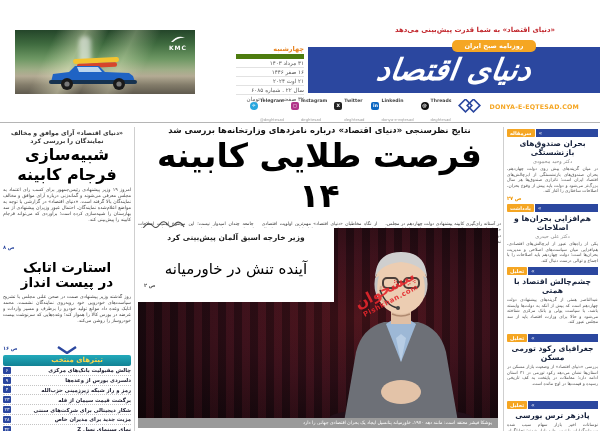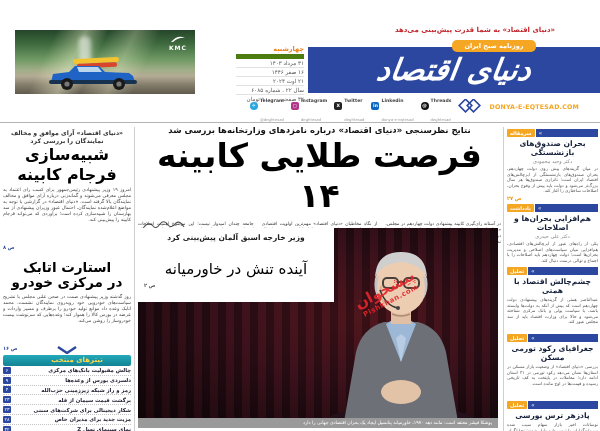--- a/index.html
+++ b/index.html
@@ -161,21 +161,21 @@
   <div class="abs vrule" style="left:134px"></div>
   <div class="abs vrule" style="left:503px"></div>
 
   <div class="abs" id="left-col">
     <div class="lk">«دنیای اقتصاد» آرای موافق و مخالف نمایندگان را بررسی کرد</div>
     <div class="lh1">شبیه‌سازی</div>
     <div class="lh1">فرجام کابینه</div>
     <div class="lbody" style="height:56px">امروز ۱۹ وزیر پیشنهادی رئیس‌جمهور برای کسب رای اعتماد به مجلس معرفی می‌شوند و گمانه‌زنی درباره آرای موافق و مخالف نمایندگان بالا گرفته است. «دنیای اقتصاد» در گزارشی با توجه به مواضع اعلام‌شده نمایندگان، احتمال عبور وزیران پیشنهادی از سد بهارستان را شبیه‌سازی کرده است؛ برآوردی که می‌تواند فرجام کابینه را پیش‌بینی کند.</div>
     <div class="pref">ص ۸</div>
     <div class="lh2">استارت اتابک</div>
-    <div class="lh2" style="margin-top:0">در مرکزی خودرو</div>
+    <div class="lh2" style="margin-top:0">در پیست انداز</div>
     <div class="lbody" style="height:50px">روز گذشته وزیر پیشنهادی صمت در صحن علنی مجلس با تشریح سیاست‌های خودرویی خود روبه‌روی نمایندگان نشست. محمد اتابک وعده داد موانع تولید خودرو را برطرف و مسیر واردات و عرضه در بورس کالا را هموار کند؛ وعده‌هایی که سرنوشت بیست خودروساز را روشن می‌کند.</div>
     <div class="pref">ص ۱۶</div>
   </div>
 
   <div class="abs" id="sel-box">
     <svg id="sel-chev" width="20" height="8" viewBox="0 0 20 8">
       <path d="M1 1 L10 7 L19 1" fill="none" stroke="#2b479f" stroke-width="2.4"></path>
     </svg>
     <div id="sel-head">تیترهای منتخب</div>
     <div class="sel-row">

